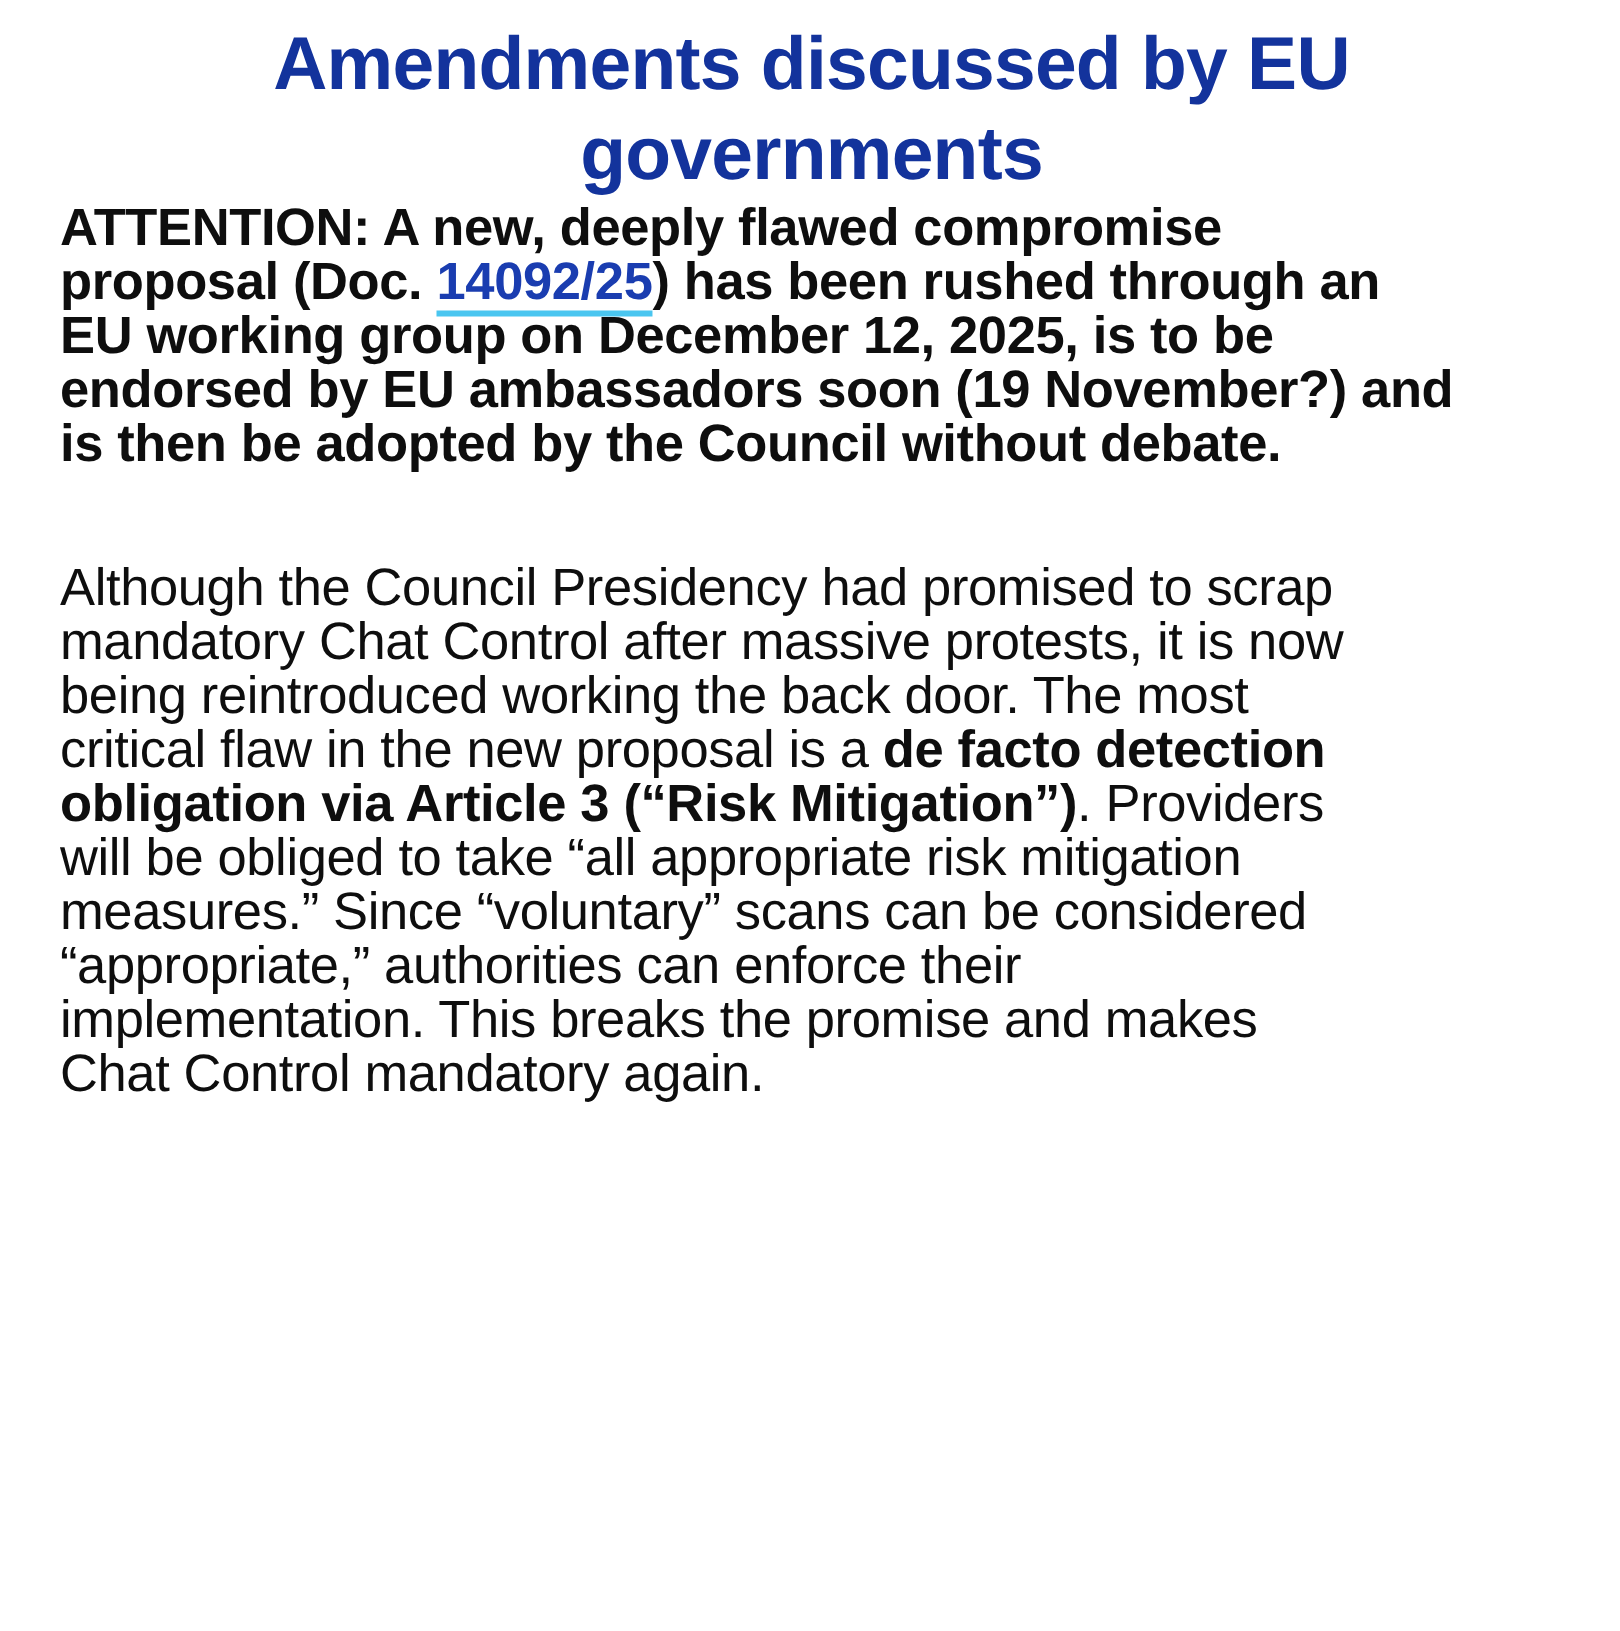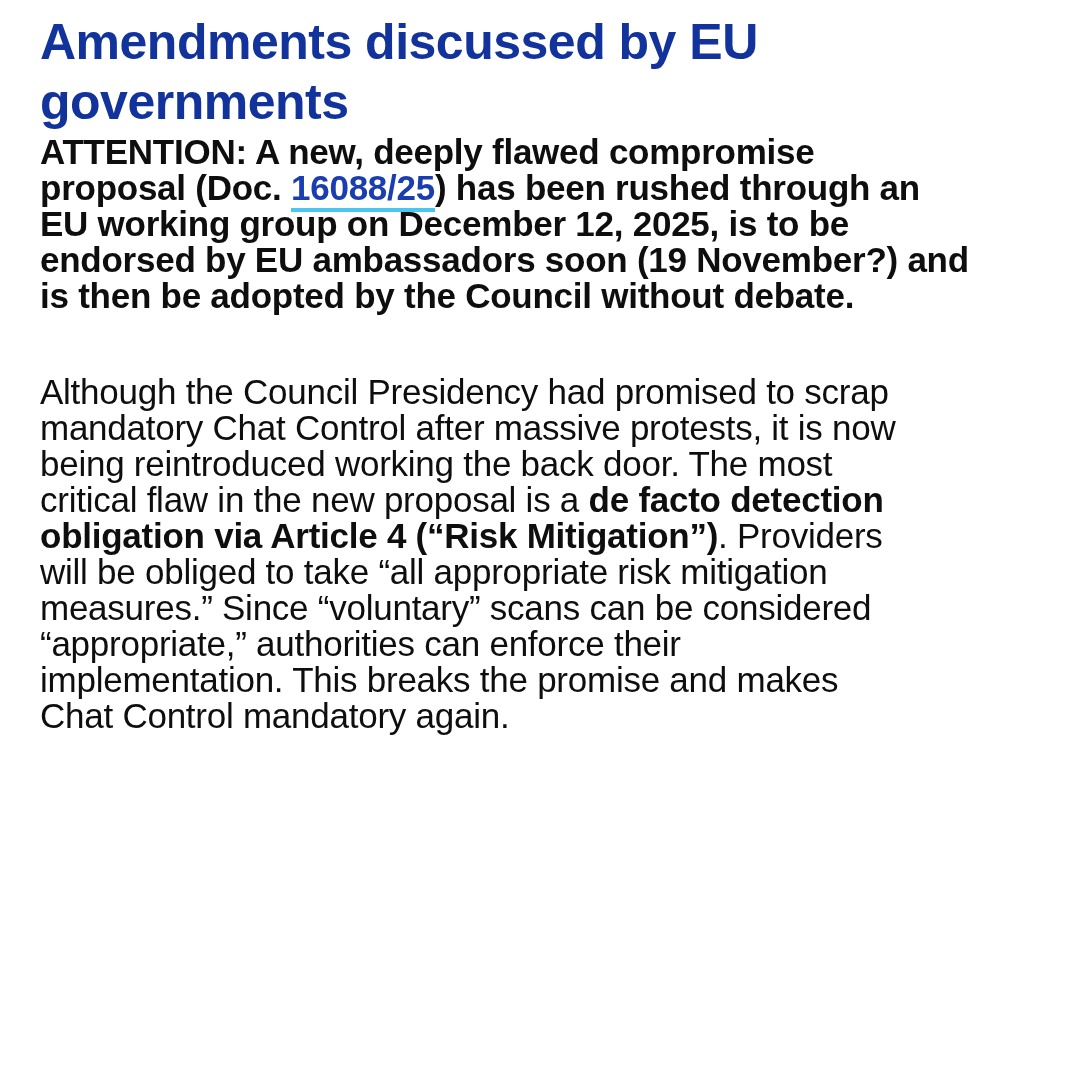--- a/index.html
+++ b/index.html
@@ -18,20 +18,21 @@
     padding: 12px 38px 0 40px;
   }
   .heading {
     margin: 0 0 2px 0;
     font-size: 50px;
     line-height: 60px;
     font-weight: 700;
     letter-spacing: -0.5px;
     color: var(--heading-color, #13339c);
     white-space: pre-line;
+    text-align: center;
   }
   .para {
     width: 1015px;
     margin: 0 0 60px 0;
     font-size: 35px;
     line-height: 36px;
     letter-spacing: -0.25px;
     color: var(--text-color, #0e0e0e);
     white-space: pre-line; 
   }
@@ -50,28 +51,28 @@
     cursor: pointer;
   }
 </style>
 </head>
 <body>
 
 <div class="page">
   <h1 class="heading">Amendments discussed by EU governments</h1>
 
   <p class="para bold-para"><strong>ATTENTION: A new, deeply flawed compromise
-proposal (Doc. </strong><a class="doc-link" href="#">16088/25</a><strong>) has been rushed through an
+proposal (Doc. </strong><a class="doc-link" href="#">14092/25</a><strong>) has been rushed through an
 EU working group on December 12, 2025, is to be
 endorsed by EU ambassadors soon (19 November?) and
 is then be adopted by the Council without debate.</strong></p>
 
   <p class="para"><span>Although the Council Presidency had promised to scrap
 mandatory Chat Control after massive protests, it is now
 being reintroduced working the back door. The most
 critical flaw in the new proposal is a </span><strong>de facto detection
-obligation via Article 4 (“Risk Mitigation”)</strong><span>. Providers
+obligation via Article 3 (“Risk Mitigation”)</strong><span>. Providers
 will be obliged to take “all appropriate risk mitigation
 measures.” Since “voluntary” scans can be considered
 “appropriate,” authorities can enforce their
 implementation. This breaks the promise and makes
 Chat Control mandatory again.</span></p>
 </div>
 
 </body></html>

